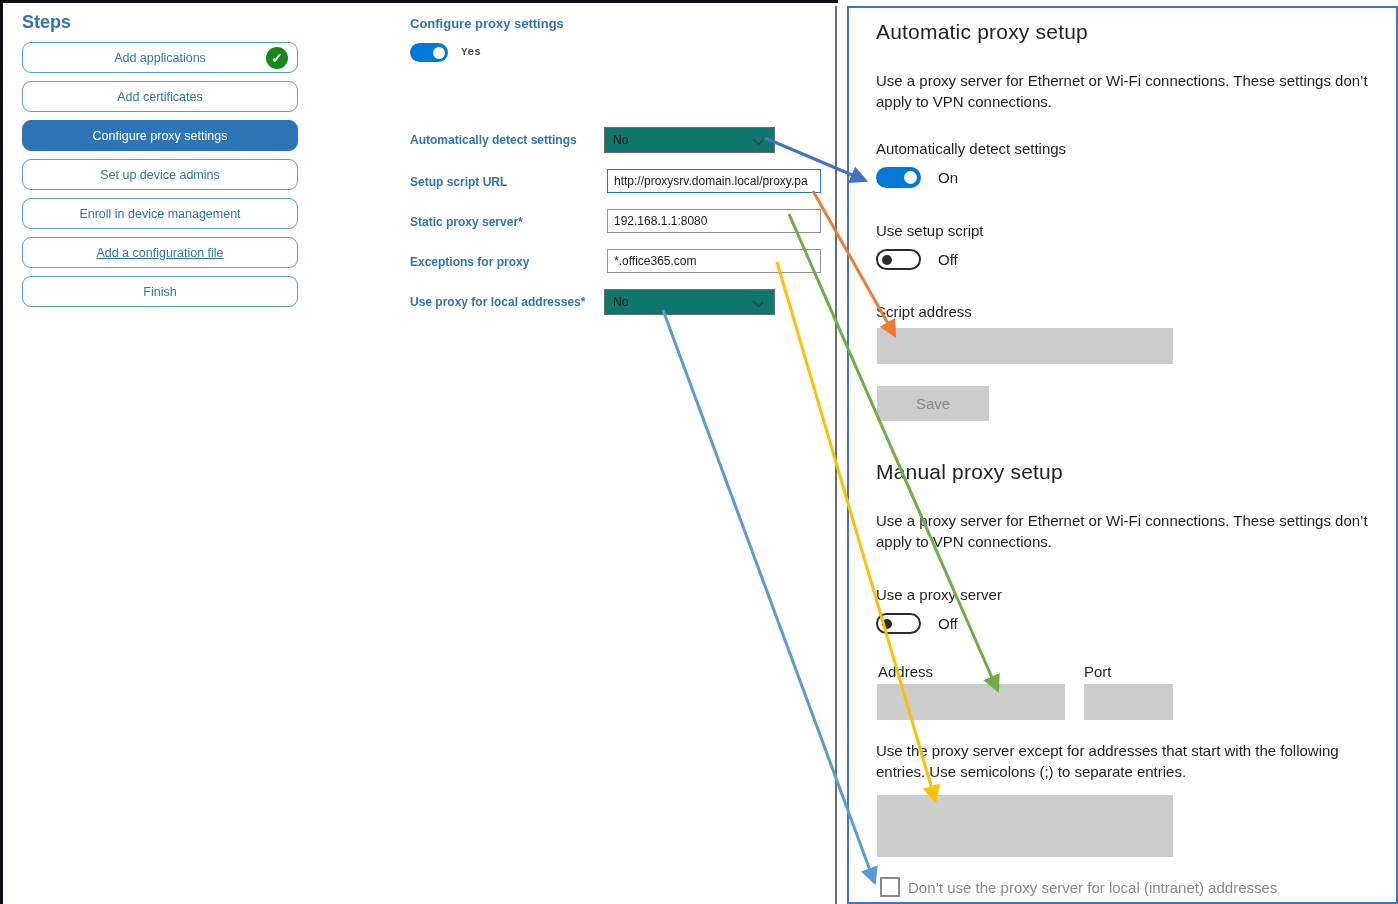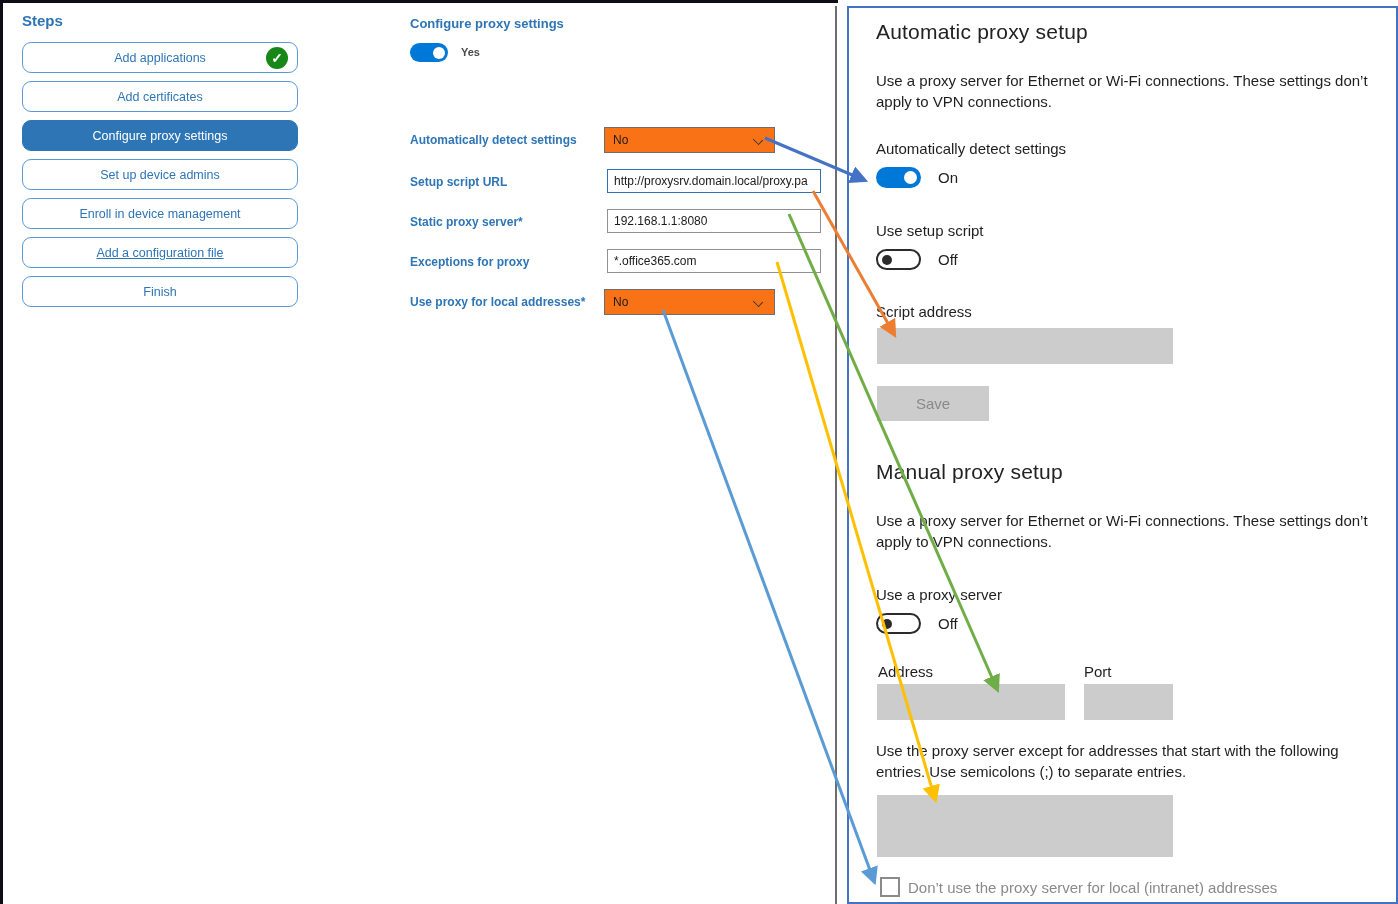--- a/index.html
+++ b/index.html
@@ -11,21 +11,21 @@
     overflow:hidden;
   }
   .abs { position:absolute; }
 
   
   .border-top   { left:0; top:0; width:838px; height:3px; background:#0e0e14; }
   .border-left  { left:0; top:0; width:3px; height:904px; background:#0e0e14; }
   .divider-vert { left:835px; top:6px; width:2px; height:898px; background:#6d6d6d; }
 
   
-  .steps-title { left:22px; top:12px; font-size:15px; font-weight:bold; color:#2e74b5; }
+  .steps-title { left:22px; top:12px; font-size:18px; font-weight:bold; color:#2e74b5; }
   .step-btn {
     left:22px; width:276px; height:31px;
     border:1px solid #5b9bd5; border-radius:9px;
     background:#fff; color:#2e75b6;
     font-size:12.5px; display:flex; align-items:center; justify-content:center;
     cursor:pointer;
   }
   .step-btn.selected { background:#2e75b6; color:#ffffff; border-color:#2e75b6; }
   .check-badge {
     position:absolute; right:9px; top:4px; width:22px; height:22px;
@@ -37,34 +37,34 @@
   
   .form-title { left:410px; top:16px; font-size:13px; font-weight:bold; color:#2e75b6; }
   .toggle-sm {
     left:410px; top:43px; width:38px; height:19px;
     background:#0078d7; border-radius:10px; cursor:pointer;
   }
   .toggle-sm .knob {
     position:absolute; right:3px; top:3.5px; width:12px; height:12px;
     background:#fff; border-radius:50%;
   }
-  .toggle-sm-label { left:461px; top:46px; font-size:11px; font-weight:bold; color:#4a4a4a; }
+  .toggle-sm-label { left:461px; top:46px; font-size:11px; font-weight:bold; color:#4a4a4a;font-family:Liberation Mono, monospace; }
 
   .field-label { left:410px; width:190px; font-size:12px; font-weight:600; color:#2e75b6; }
   .text-input {
     left:607px; width:214px; height:24px;
     border:1px solid #919191; background:#fff;
     font-size:12px; color:#1a1a1a;
     display:flex; align-items:center; padding:0 6px;
     white-space:nowrap; overflow:hidden;
   }
   .text-input.focused { border:1.5px solid #2e75b6; }
   .select-input {
     left:604px; width:171px; height:26px;
-    border:1px solid #6d6d6d; background:#f97316;
+    border:1px solid #6d6d6d; background:#0f766e;
     font-size:12px; color:#1a1a1a;
     display:flex; align-items:center; padding:0 8px;
     cursor:pointer;
   }
   .chevron {
     position:absolute; right:12px; top:8px;
     width:8px; height:8px;
     border-right:1.6px solid #333; border-bottom:1.6px solid #333;
     transform:rotate(45deg) scale(1,0.8);
   }

